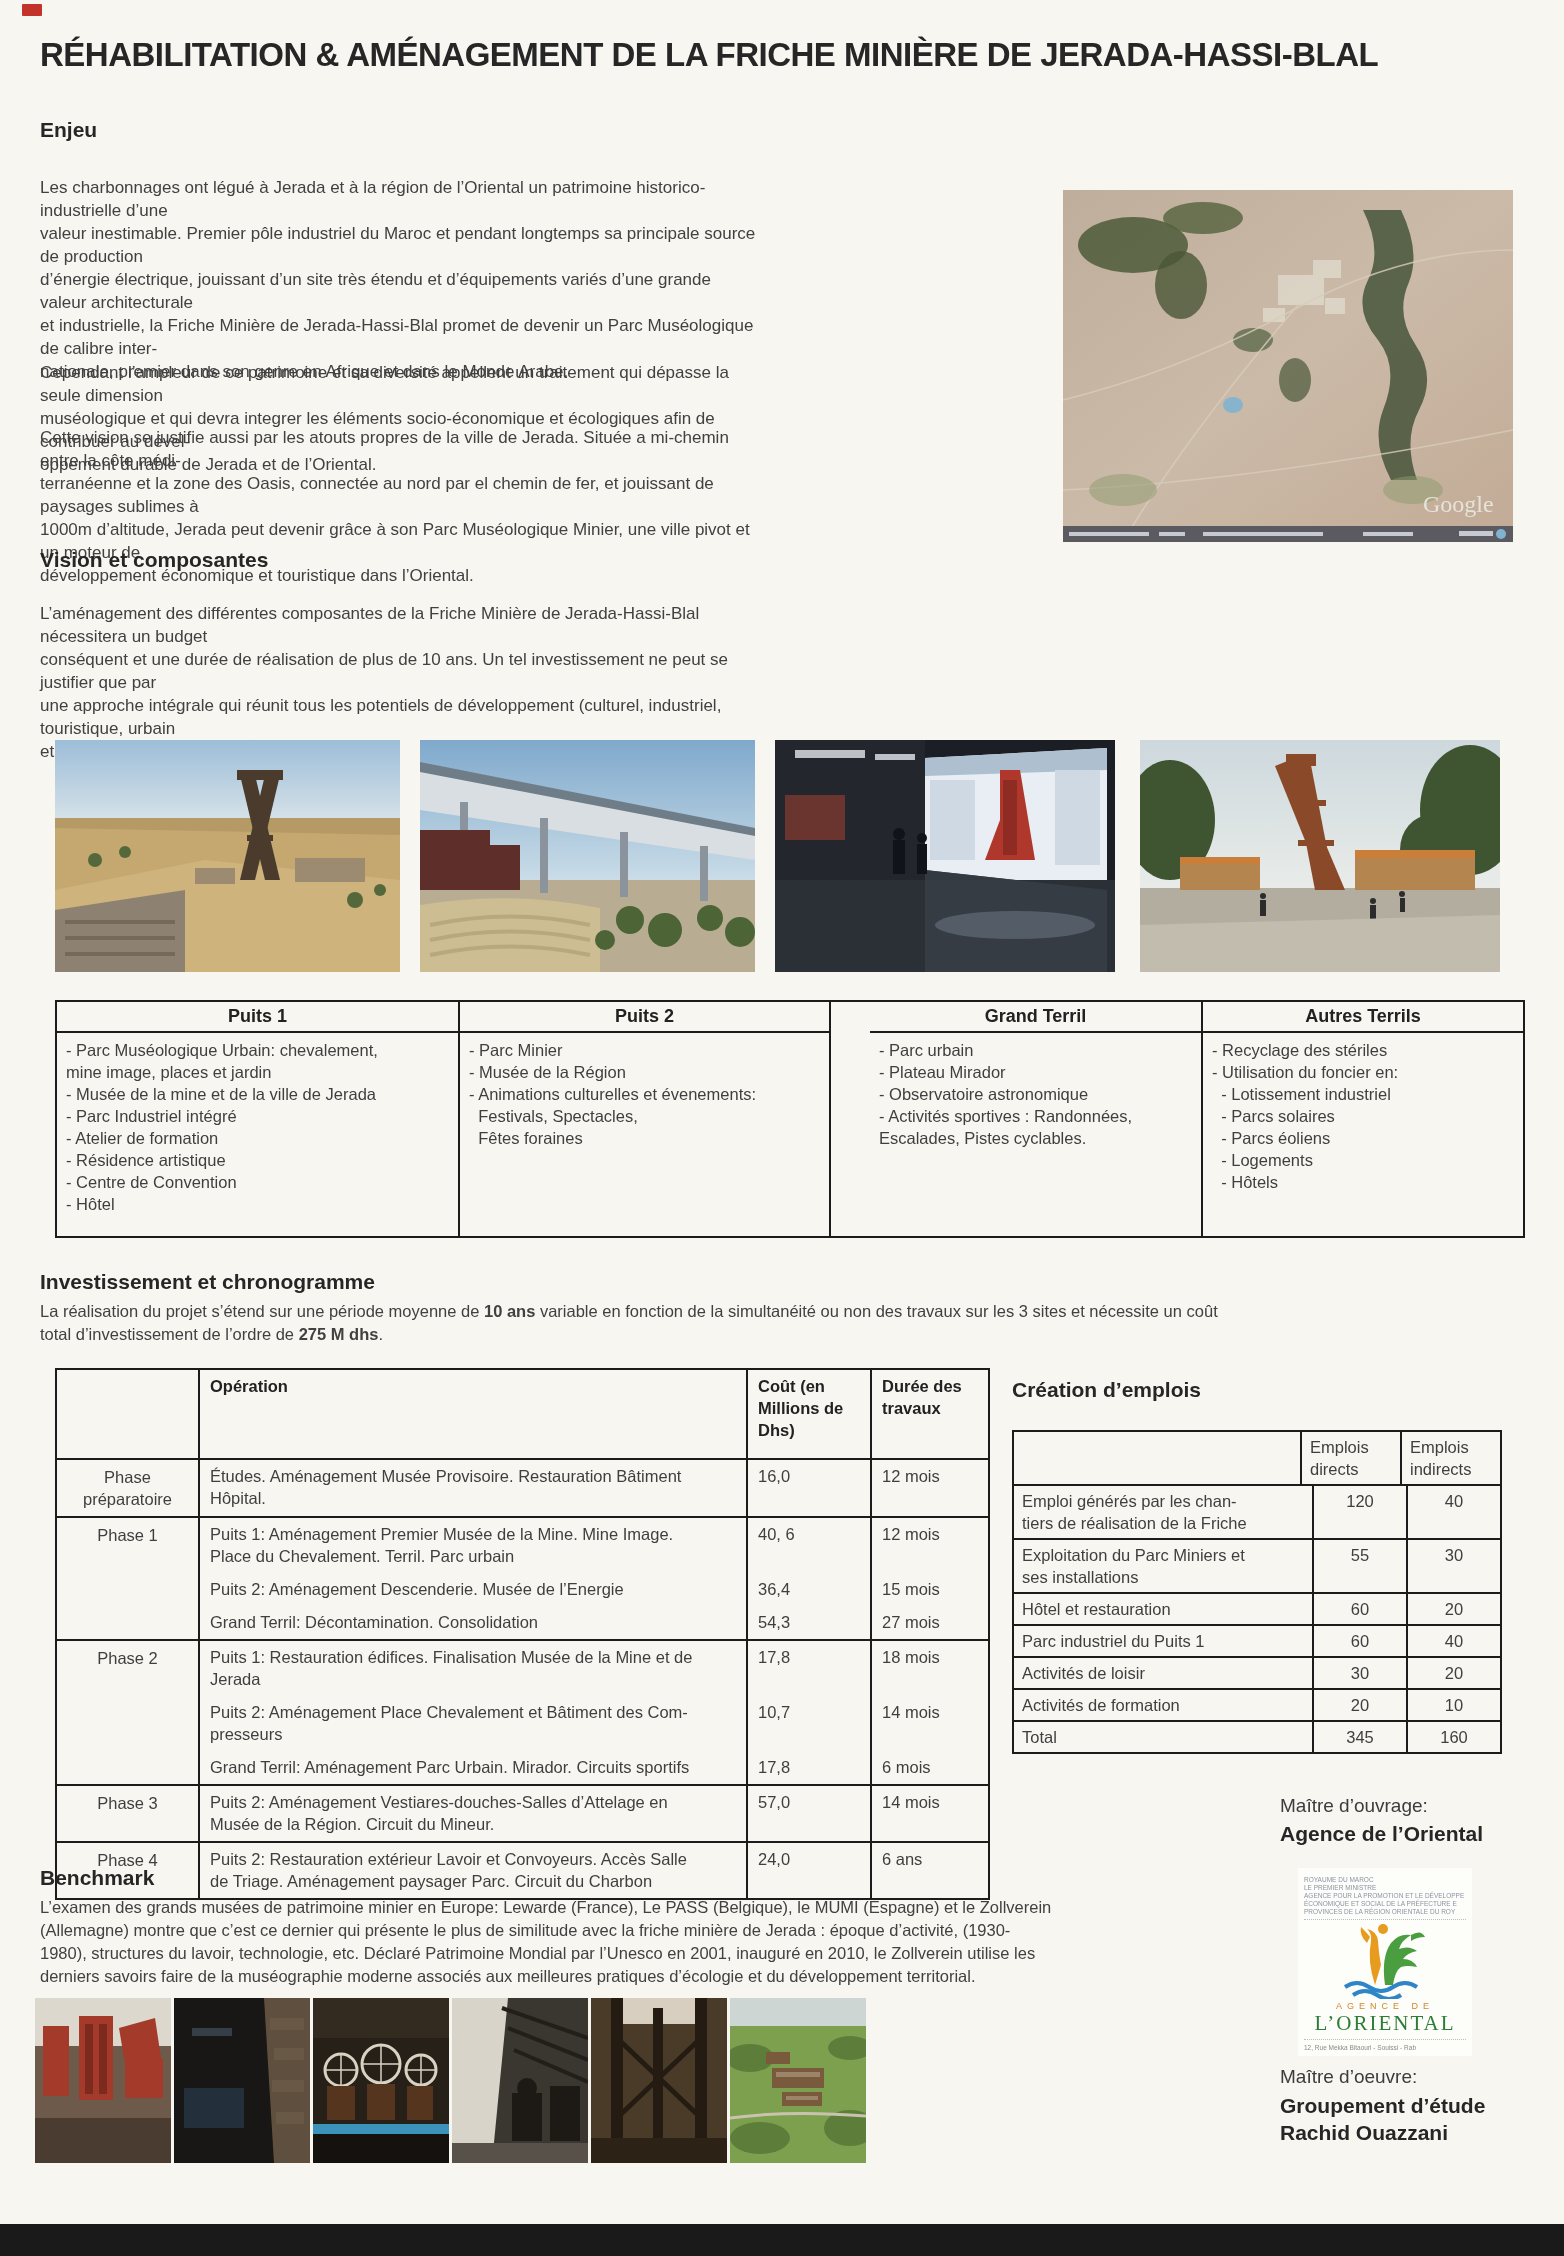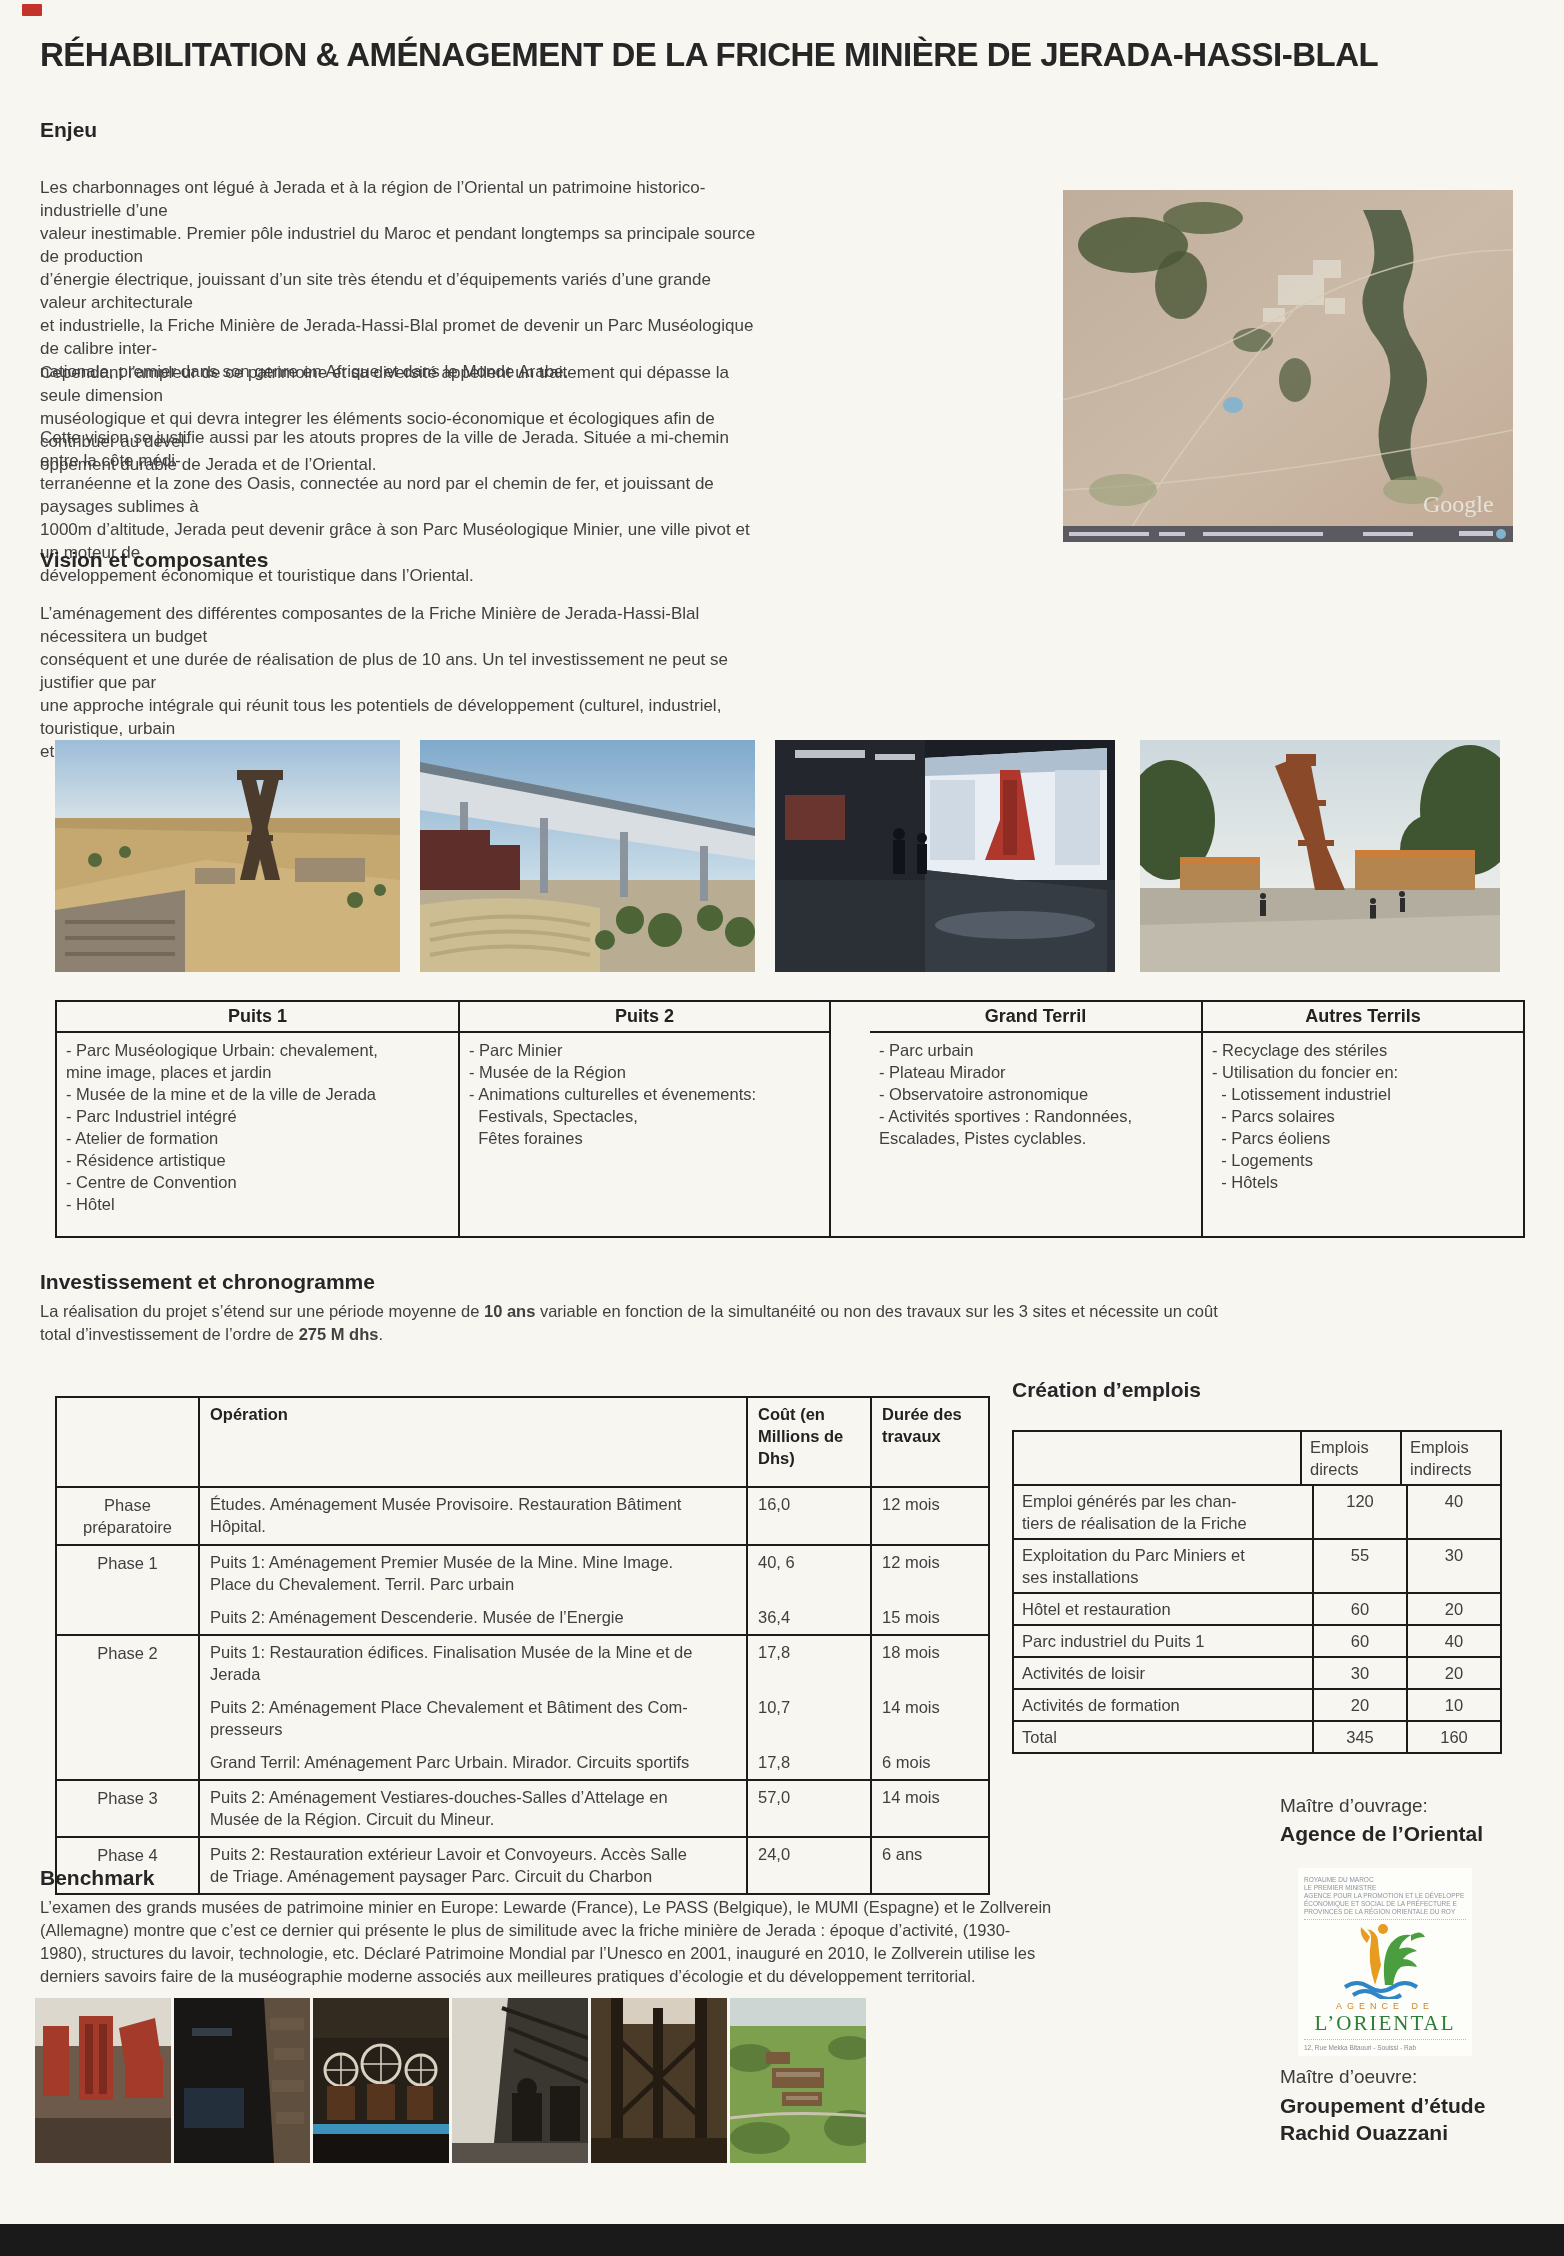--- a/index.html
+++ b/index.html
@@ -316,21 +316,21 @@
 &nbsp;&nbsp;- Parcs éoliens
 &nbsp;&nbsp;- Logements
 &nbsp;&nbsp;- Hôtels</div>
   </div>
 </div>
 
 <div class="abs sec-head" style="left:40px;top:1270px;">Investissement et chronogramme</div>
 <div class="abs body-par preline" style="left:40px;top:1300px;width:1500px;font-size:16.5px;line-height:23px;"><span>La réalisation du projet s’étend sur une période moyenne de </span><b>10 ans</b><span> variable en fonction de la simultanéité ou non des travaux sur les 3 sites et nécessite un coût
 total d’investissement de l’ordre de </span><b>275 M dhs</b><span>.</span></div>
 
-<div class="abs ops-table" style="left:55px;top:1368px;width:935px;box-sizing:border-box;margin-top:28px;">
+<div class="abs ops-table" style="left:55px;top:1368px;width:935px;box-sizing:border-box;">
   <div class="ops-row ops-head">
     <div class="ops-phase"></div>
     <div class="ops-body">
       <div class="ops-sub">
         <div class="ops-op">Opération</div>
         <div class="ops-cost">Coût (en Millions de Dhs)</div>
         <div class="ops-dur">Durée des travaux</div>
       </div>
     </div>
   </div>
@@ -353,20 +353,25 @@
       <div class="ops-sub">
         <div class="ops-op preline">Puits 1: Aménagement Premier Musée de la Mine. Mine Image.
 Place du Chevalement. Terril. Parc urbain</div>
         <div class="ops-cost">40, 6</div>
         <div class="ops-dur">12 mois</div>
       </div>
       <div class="ops-sub">
         <div class="ops-op preline">Puits 2: Aménagement Descenderie. Musée de l’Energie</div>
         <div class="ops-cost">36,4</div>
         <div class="ops-dur">15 mois</div>
+      </div>
+      <div class="ops-sub">
+        <div class="ops-op preline">Grand Terril: Décontamination. Consolidation</div>
+        <div class="ops-cost">54,3</div>
+        <div class="ops-dur">27 mois</div>
       </div>
     </div>
   </div>
 
   <div class="ops-row">
     <div class="ops-phase">Phase 2</div>
     <div class="ops-body">
       <div class="ops-sub">
         <div class="ops-op preline">Puits 1: Restauration édifices. Finalisation Musée de la Mine et de
 Jerada</div>

